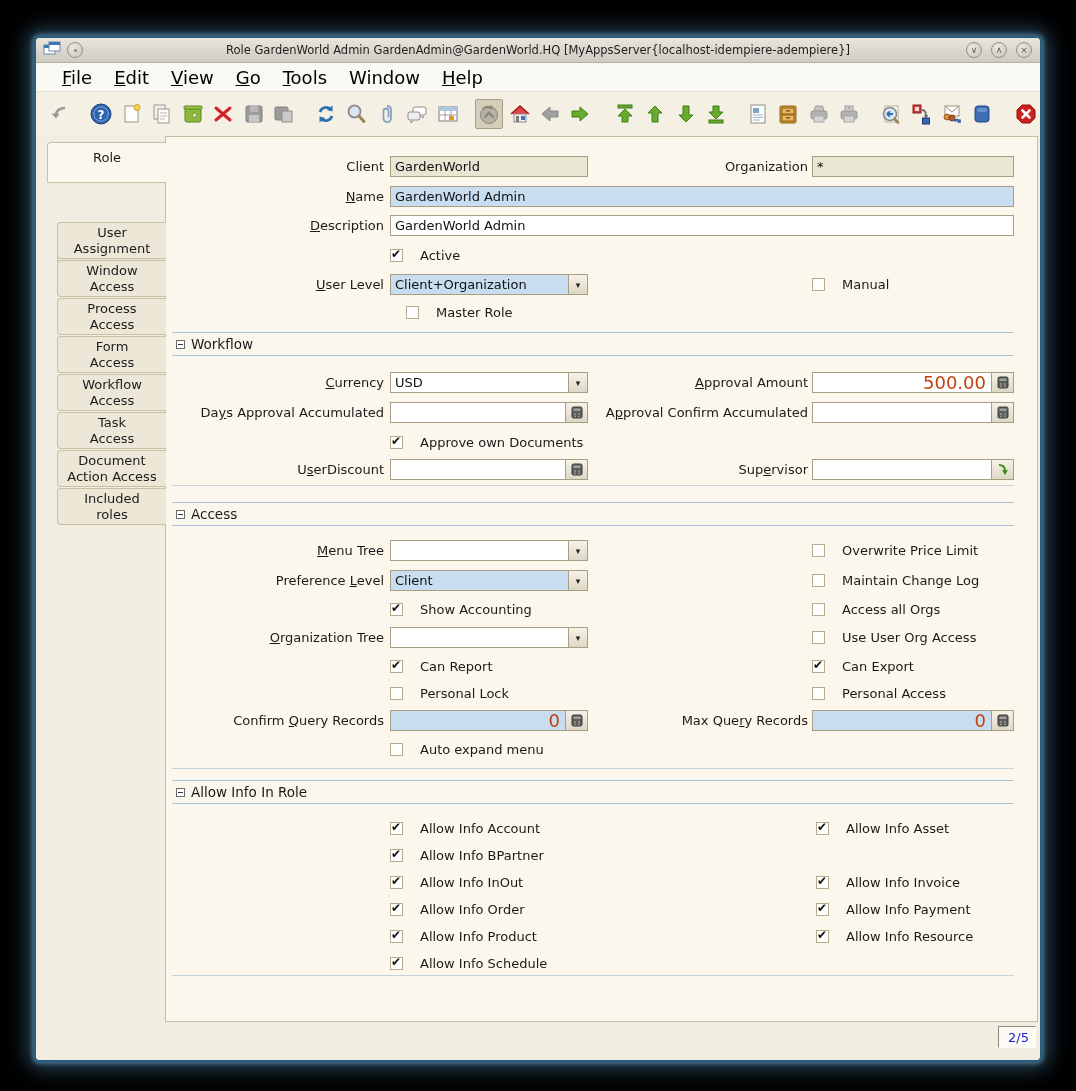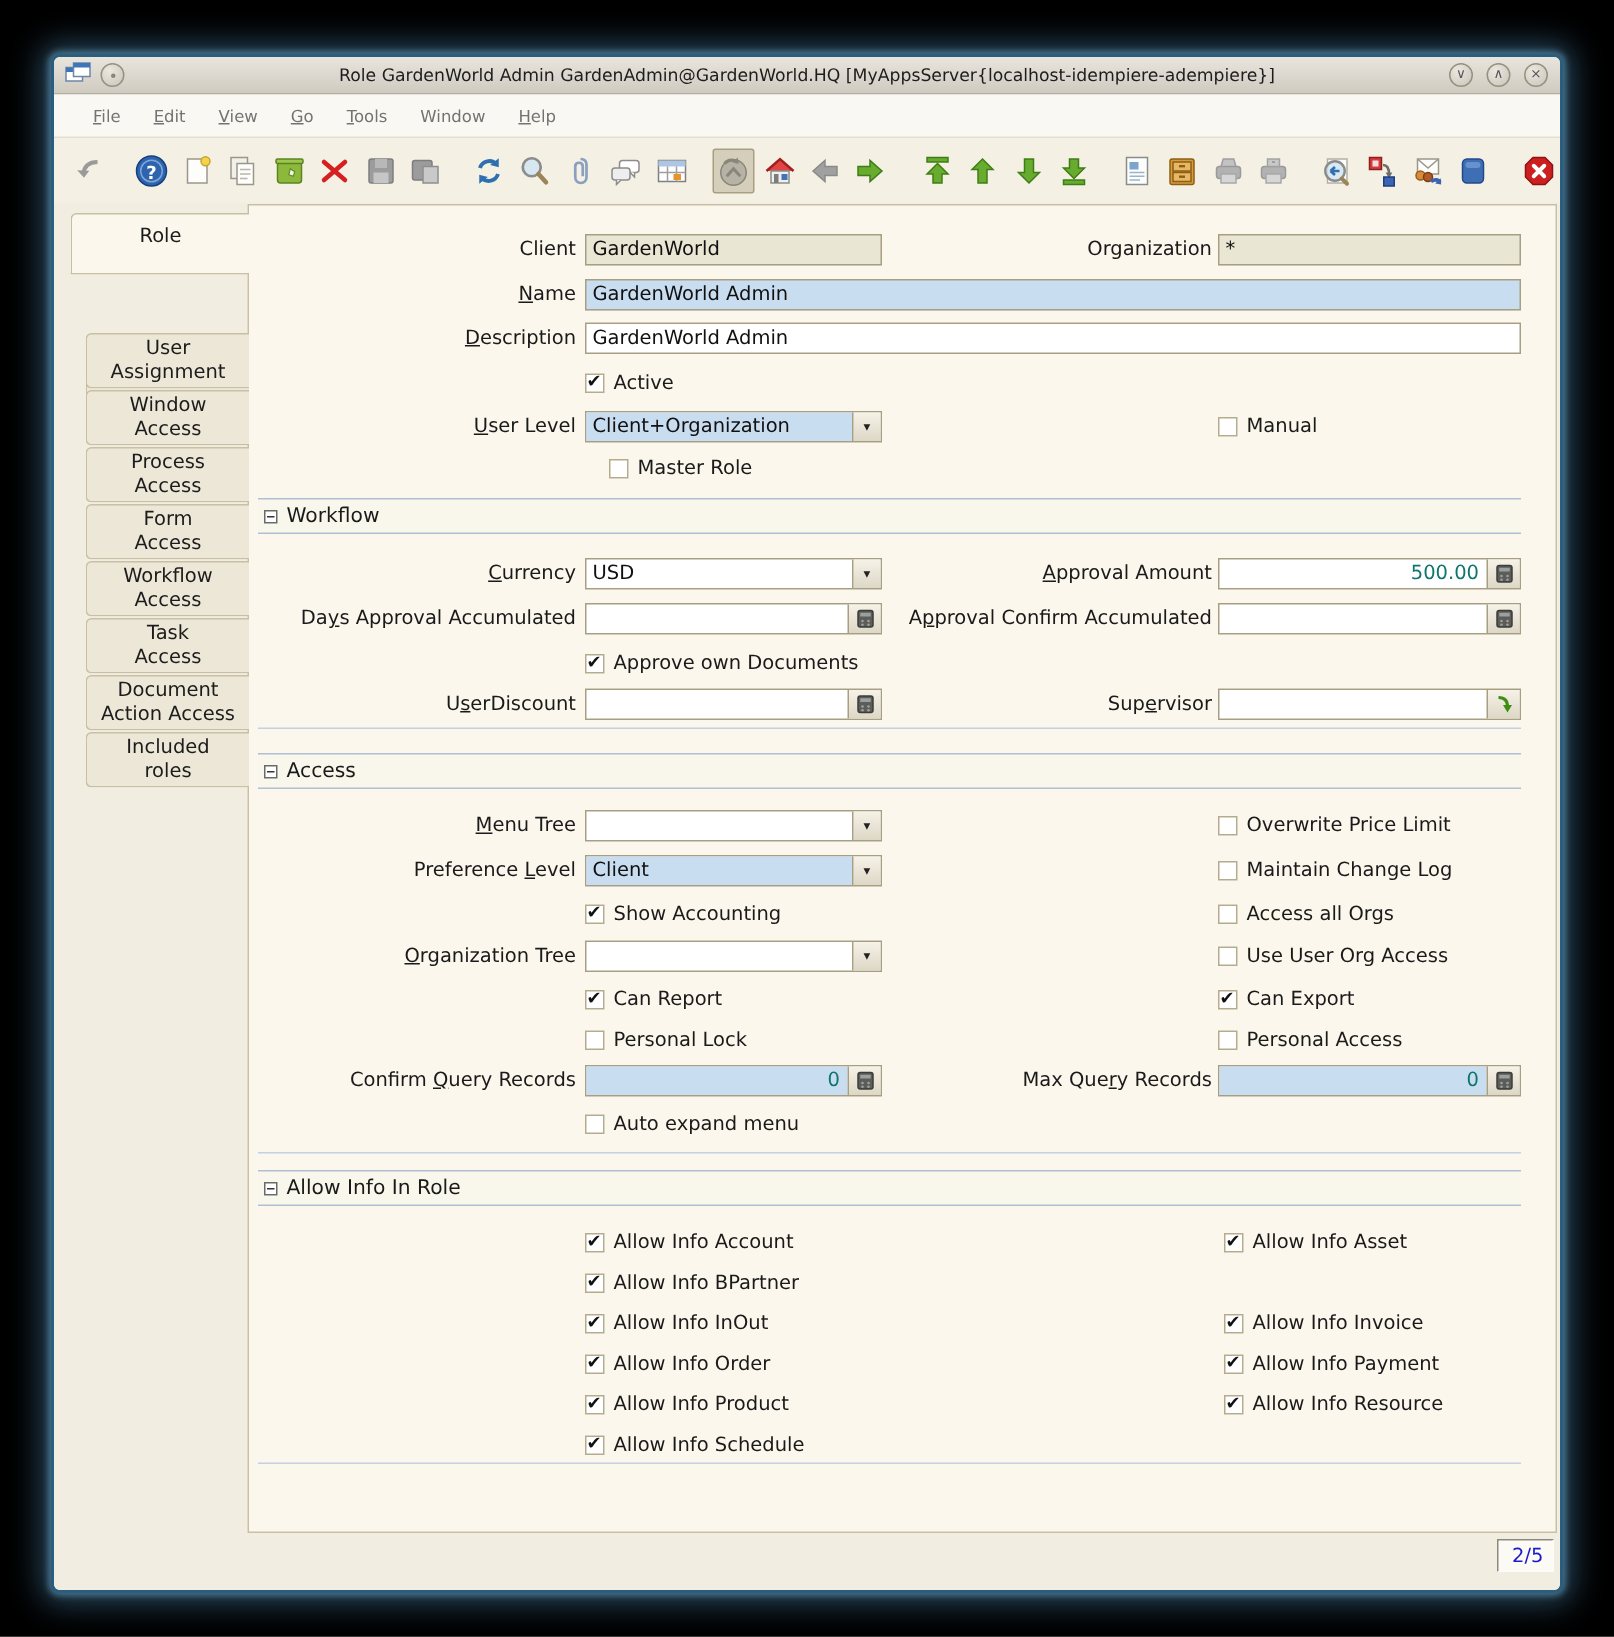--- a/index.html
+++ b/index.html
@@ -7,21 +7,21 @@
   #window{position:absolute;left:34px;top:36px;width:1004px;height:1022px;background:#f4f0e4;
     border:2px solid #2b5d7e;border-radius:6px;box-shadow:0 0 20px 7px rgba(75,135,175,.5),0 0 4px 2px rgba(120,180,215,.55);overflow:hidden;}
   
   .titlebar{position:absolute;left:0;top:0;right:0;height:24px;background:linear-gradient(#e9e5dd,#cfcbc1);display:flex;align-items:center;border-bottom:1px solid #b4b0a6;}
   .title-text{position:absolute;left:0;right:0;text-align:center;font-size:11.5px;color:#1d1d1d;white-space:nowrap;}
   .tb-circle{width:16px;height:16px;border-radius:50%;background:radial-gradient(circle at 35% 30%,#ece8e0,#c9c5bb);border:1px solid #96927f;display:flex;align-items:center;justify-content:center;font-size:9px;color:#555;box-sizing:border-box;z-index:2;}
   .tb-left{margin-left:7px;display:flex;gap:6px;align-items:center;z-index:2;}
   .tb-right{position:absolute;right:8px;display:flex;gap:9px;align-items:center;}
   
   .menubar{position:absolute;left:0;top:25px;right:0;height:28px;background:#faf8f2;border-bottom:1px solid #e2ded2;display:flex;align-items:center;padding-left:15px;}
-  .menu-item{font-size:11px;color:#737373;padding:3px 11px;cursor:default;}
+  .menu-item{font-size:18px;color:#000000;padding:3px 11px;cursor:default;}
   .mn-key{text-decoration:underline;}
   
   .toolbar{position:absolute;left:0;top:54px;right:0;height:43px;background:#f4f0e4;display:flex;align-items:center;padding-left:10px;}
   .tbtn{width:28px;height:28px;display:flex;align-items:center;justify-content:center;border:1px solid transparent;border-radius:2px;}
   .tbtn.pressed{background:#d5ceba;border-color:#a89f83;}
   .tgap{width:15px;}
   .tgap-s{width:3px;}
   
   .mainarea{position:absolute;left:0;top:97px;right:0;bottom:38px;background:#f1ede0;}
   .panel{position:absolute;left:129px;top:98px;width:873px;height:886px;background:#fbf7ec;border:1px solid #c8bfa4;box-sizing:border-box;}
@@ -33,24 +33,24 @@
   .lbl .mn-key{text-decoration:underline;}
   .fld{position:absolute;box-sizing:border-box;height:21px;background:#fff;border:1px solid #a89f83;font-size:13px;color:#111;padding:1px 4px;display:flex;align-items:center;white-space:nowrap;overflow:hidden;}
   .fld.ro{background:#eae6d4;}
   .fld.mand{background:#c9ddf1;}
   .combo{position:absolute;box-sizing:border-box;height:21px;border:1px solid #a89f83;background:#fff;display:flex;}
   .combo.mand .cval{background:#c9ddf1;}
   .cval{flex:1;font-size:13px;color:#111;padding:1px 4px;display:flex;align-items:center;white-space:nowrap;overflow:hidden;}
   .cbtn{width:18px;background:linear-gradient(#f6f2e7,#ddd7c6);border-left:1px solid #a89f83;display:flex;align-items:center;justify-content:center;font-size:9px;color:#222;}
   .numfld{position:absolute;box-sizing:border-box;height:21px;border:1px solid #a89f83;background:#fff;display:flex;}
   .numfld.mand .nval{background:#c9ddf1;}
-  .nval{flex:1;font-size:13px;color:#0f766e;padding:1px 5px;display:flex;align-items:center;justify-content:flex-end;}
+  .nval{flex:1;font-size:18px;color:#c2410c;padding:1px 5px;display:flex;align-items:center;justify-content:flex-end;}
   .sbtn{width:21px;background:linear-gradient(#f6f2e7,#ddd7c6);border-left:1px solid #a89f83;display:flex;align-items:center;justify-content:center;}
   
-  .chkrow{position:absolute;display:flex;align-items:center;gap:6px;height:16px;}
+  .chkrow{position:absolute;display:flex;align-items:center;gap:17px;height:16px;}
   .cb{width:13px;height:13px;box-sizing:border-box;background:#fff;border:1px solid #b5ac8e;position:relative;flex:0 0 13px;}
   .cb.checked::after{content:"\2714";position:absolute;left:0px;top:-3px;font-size:12px;color:#111;}
   .cbl{font-size:13px;color:#1a1a1a;white-space:nowrap;}
   
   .band{position:absolute;left:136px;width:842px;height:24px;box-sizing:border-box;background:#f9f6ec;border-top:1px solid #aebfd6;border-bottom:1px solid #aebfd6;display:flex;align-items:center;gap:6px;padding-left:4px;}
   .band-lbl{font-size:13.5px;color:#1a1a1a;}
   .minusbox{width:9px;height:9px;box-sizing:border-box;border:1px solid #6a6a6a;background:#fff;position:relative;flex:0 0 9px;}
   .minusbox::after{content:"";position:absolute;left:1px;right:1px;top:3px;height:1px;background:#333;}
   .sepline{position:absolute;left:136px;width:842px;height:1px;background:#c3d1e2;}
   

